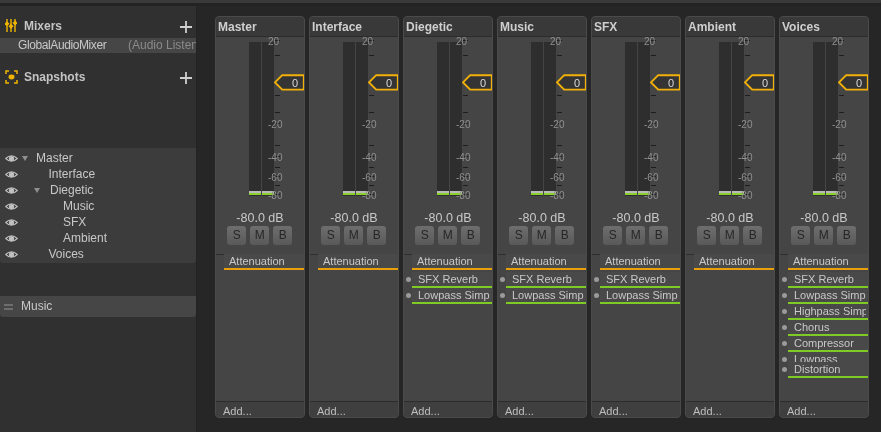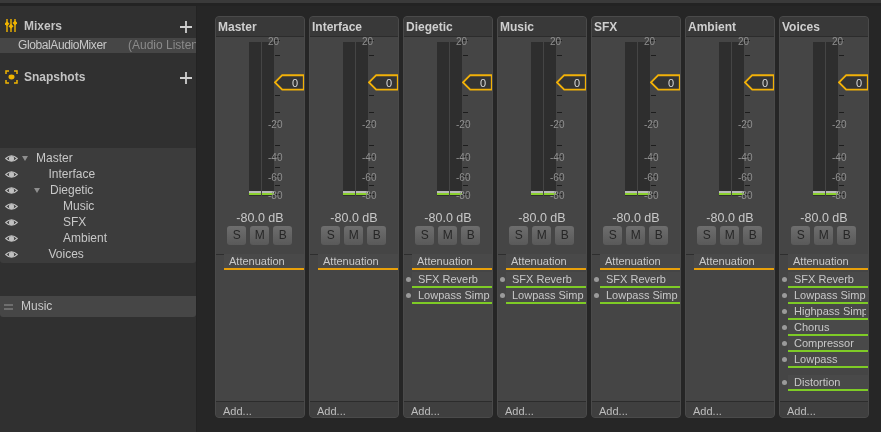--- a/index.html
+++ b/index.html
@@ -495,19 +495,19 @@
       <div class="bullet"></div>
       <div class="etxt" style="left:14px;width:72px">Compressor</div>
       <div class="eline green"></div>
     </div>
     <div class="erow" style="top:335.1px">
       <div class="ebg"></div>
       <div class="bullet"></div>
       <div class="etxt" style="left:14px;width:72px">Lowpass</div>
       <div class="eline green"></div>
     </div>
-    <div class="erow" style="top:358px">
+    <div class="erow" style="top:345px">
       <div class="ebg"></div>
       <div class="bullet"></div>
       <div class="etxt" style="left:14px;width:72px">Distortion</div>
       <div class="eline green"></div>
     </div>
     <div class="addrow">Add...</div>
   </div>
 </body></html>

